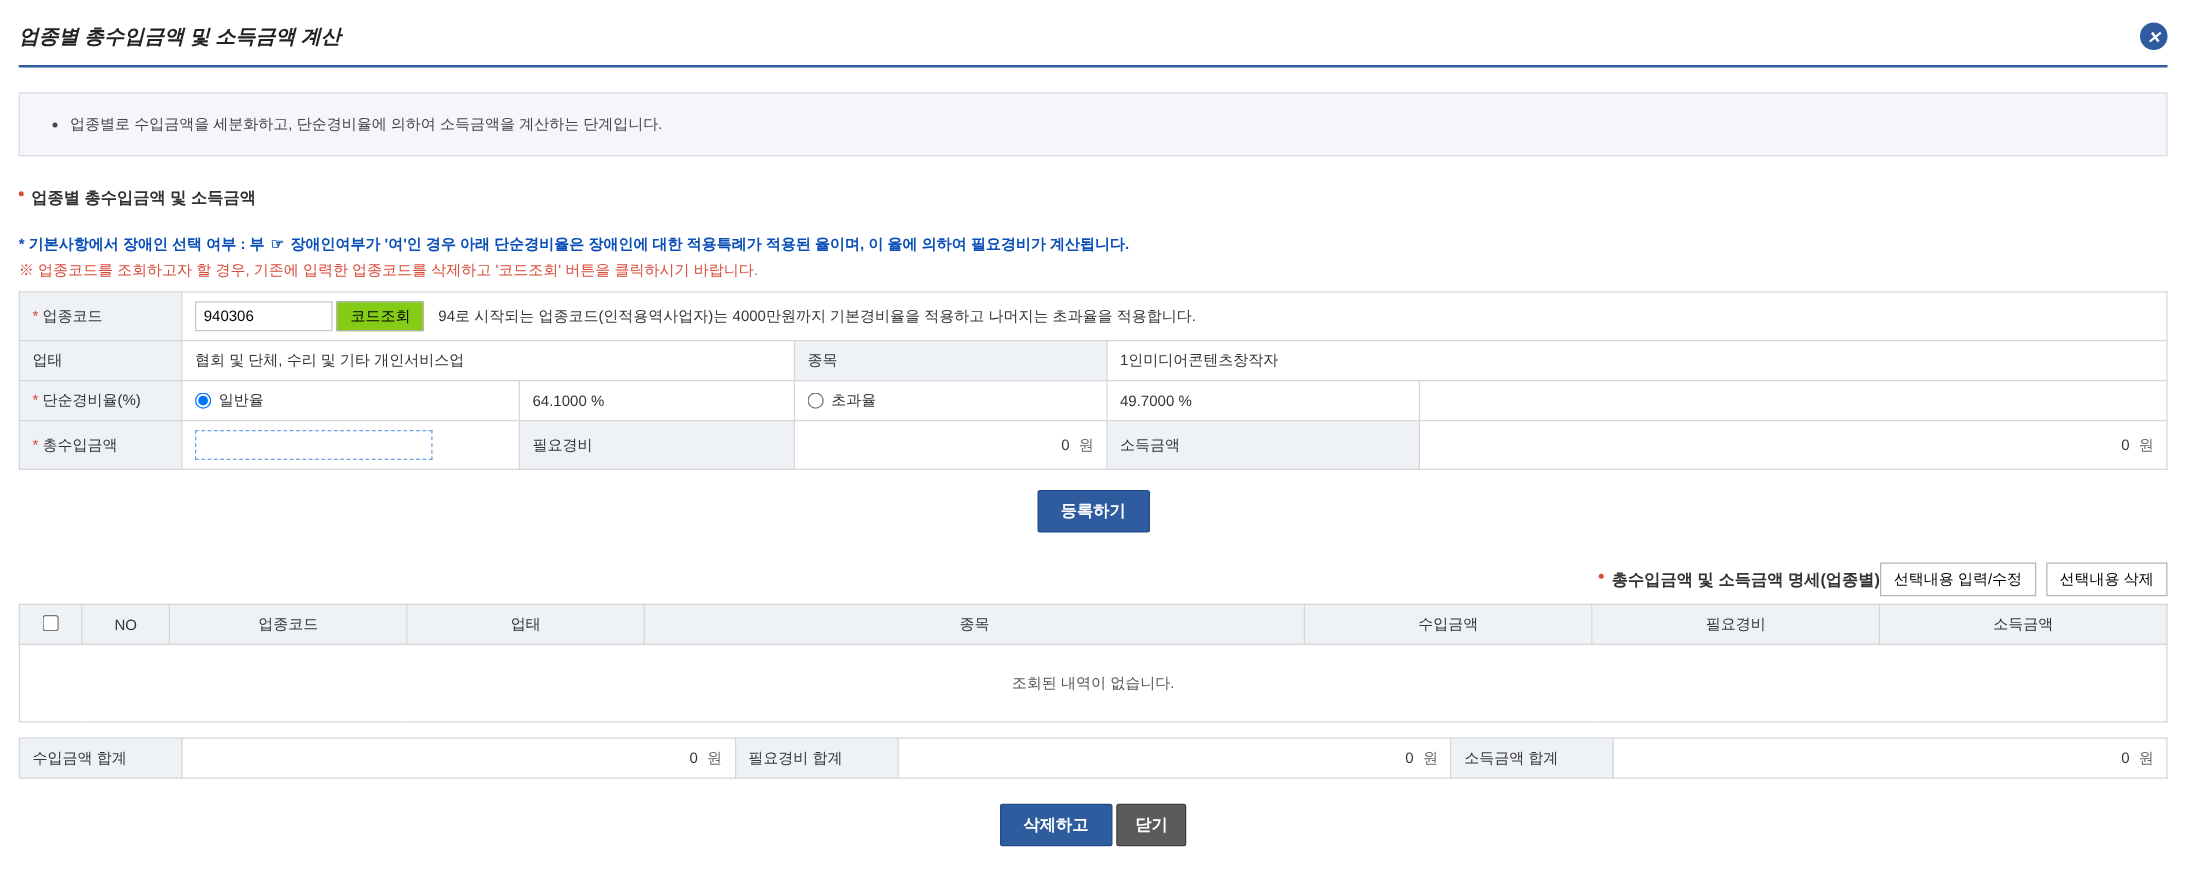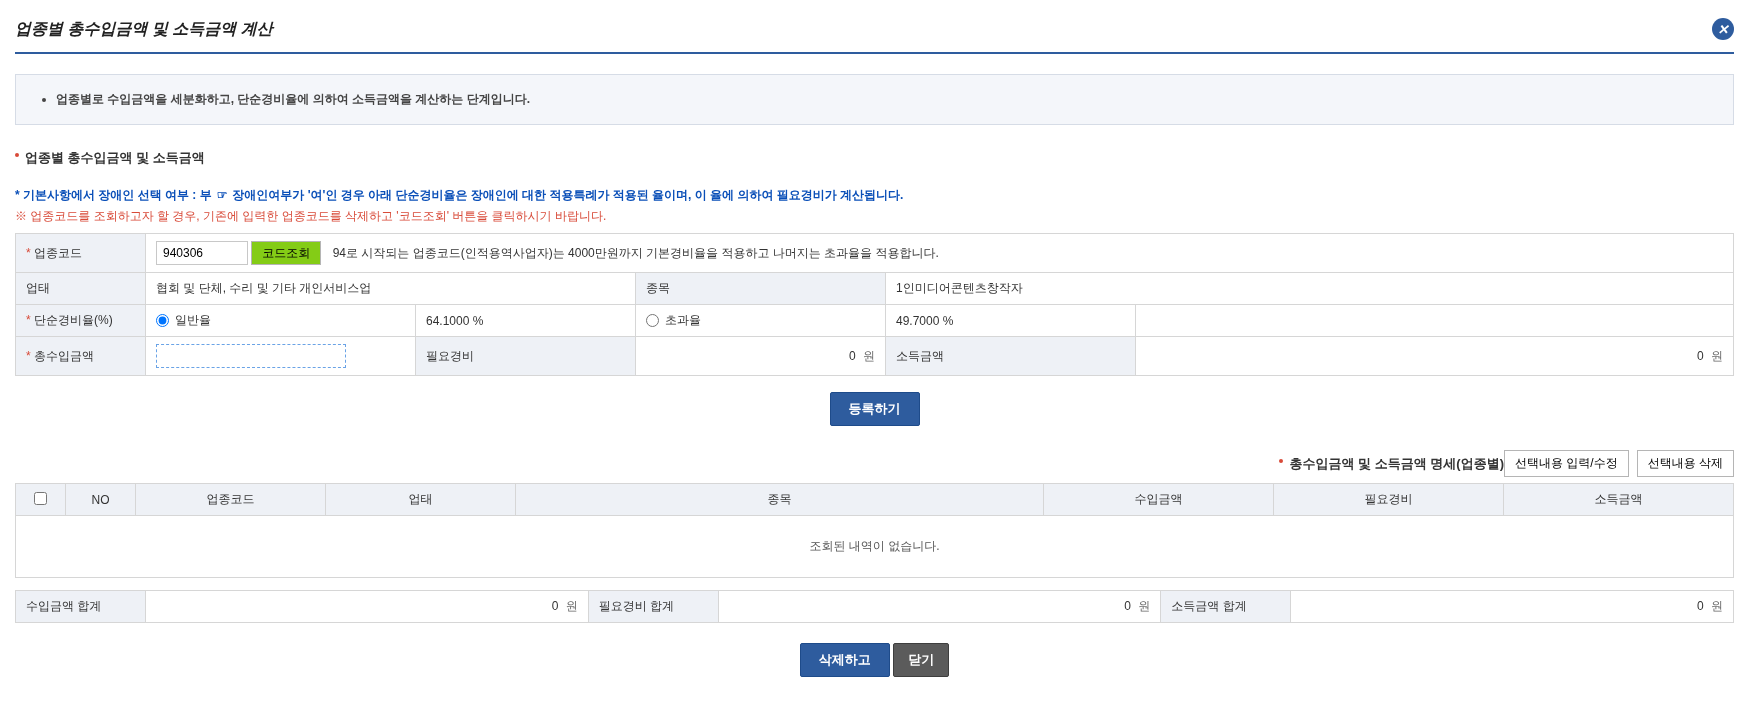--- a/index.html
+++ b/index.html
@@ -2,38 +2,38 @@
 <html><head>
 <meta charset="utf-8">
 <style>
 * { box-sizing: border-box; margin: 0; padding: 0; }
 body { font-family: "Malgun Gothic", sans-serif; font-size: 12px; color: #333; background: #fff; padding: 10px 15px; }
 
 .modal-header { display: flex; justify-content: space-between; align-items: center; padding: 8px 0 12px 0; border-bottom: 2px solid #2e5c9e; margin-bottom: 20px; font-style: italic; }
 .modal-title { font-size: 16px; font-weight: bold; color: #222; }
 .close-btn { width: 22px; height: 22px; border-radius: 50%; background: #2e5c9e; color: #fff; display: flex; align-items: center; justify-content: center; cursor: pointer; font-size: 13px; font-weight: bold; }
 
-.info-box { background: #f4f6fa; border: 1px solid #d6dce6; padding: 16px 20px; margin-bottom: 24px; font-weight: bold; }
+.info-box { background: #f4f6fa; border: 1px solid #d6dce6; padding: 16px 20px; margin-bottom: 24px; }
 .info-box li { list-style: disc; margin-left: 20px; color: #444; }
 
 .section-title { font-weight: bold; font-size: 13px; color: #333; margin-bottom: 20px; position: relative; padding-left: 10px; }
 .section-title::before { content: ""; position: absolute; left: 0; top: 4px; width: 4px; height: 4px; background: #d84a38; border-radius: 50%; }
 
 .note-line { margin-bottom: 4px; }
 .note-blue { color: #0a4fb8; font-weight: bold; }
 .note-orange { color: #d84a38; }
 .pointer-icon { display: inline-block; width: 14px; text-align: center; }
 
 .form-table { width: 100%; border-collapse: collapse; border-top: 1px solid #bcbcbc; margin-top: 8px; margin-bottom: 16px; }
 .form-table th, .form-table td { border: 1px solid #d6d6d6; padding: 7px 10px; height: 32px; vertical-align: middle; font-size: 12px; }
 .form-table th { background: #eef1f6; text-align: left; font-weight: normal; color: #333; width: 130px; }
 .form-table th.req::before { content: "* "; color: #d84a38; }
 .form-table td { background: #fff; }
 
-.text-input { border: 1px solid #c8c8c8; padding: 3px 6px; font-size: 12px; width: 92px; height: 24px; }
+.text-input { border: 1px solid #c8c8c8; padding: 3px 6px; font-size: 12px; width: 110px; height: 24px; }
 .text-input.dashed { border: 1px dashed #6aa3e6; width: 190px; text-align: right; }
 .btn-small { background: #84cc16; border: 1px solid #b5b5b5; padding: 3px 10px; font-size: 12px; cursor: pointer; height: 24px; }
 
 .inline-desc { margin-left: 8px; color: #333; }
 
 .radio-wrap { display: flex; align-items: center; gap: 6px; }
 .radio-wrap input { margin: 0; }
 
 .value-cell { text-align: right; }
 .unit { margin-left: 4px; color: #666; }

